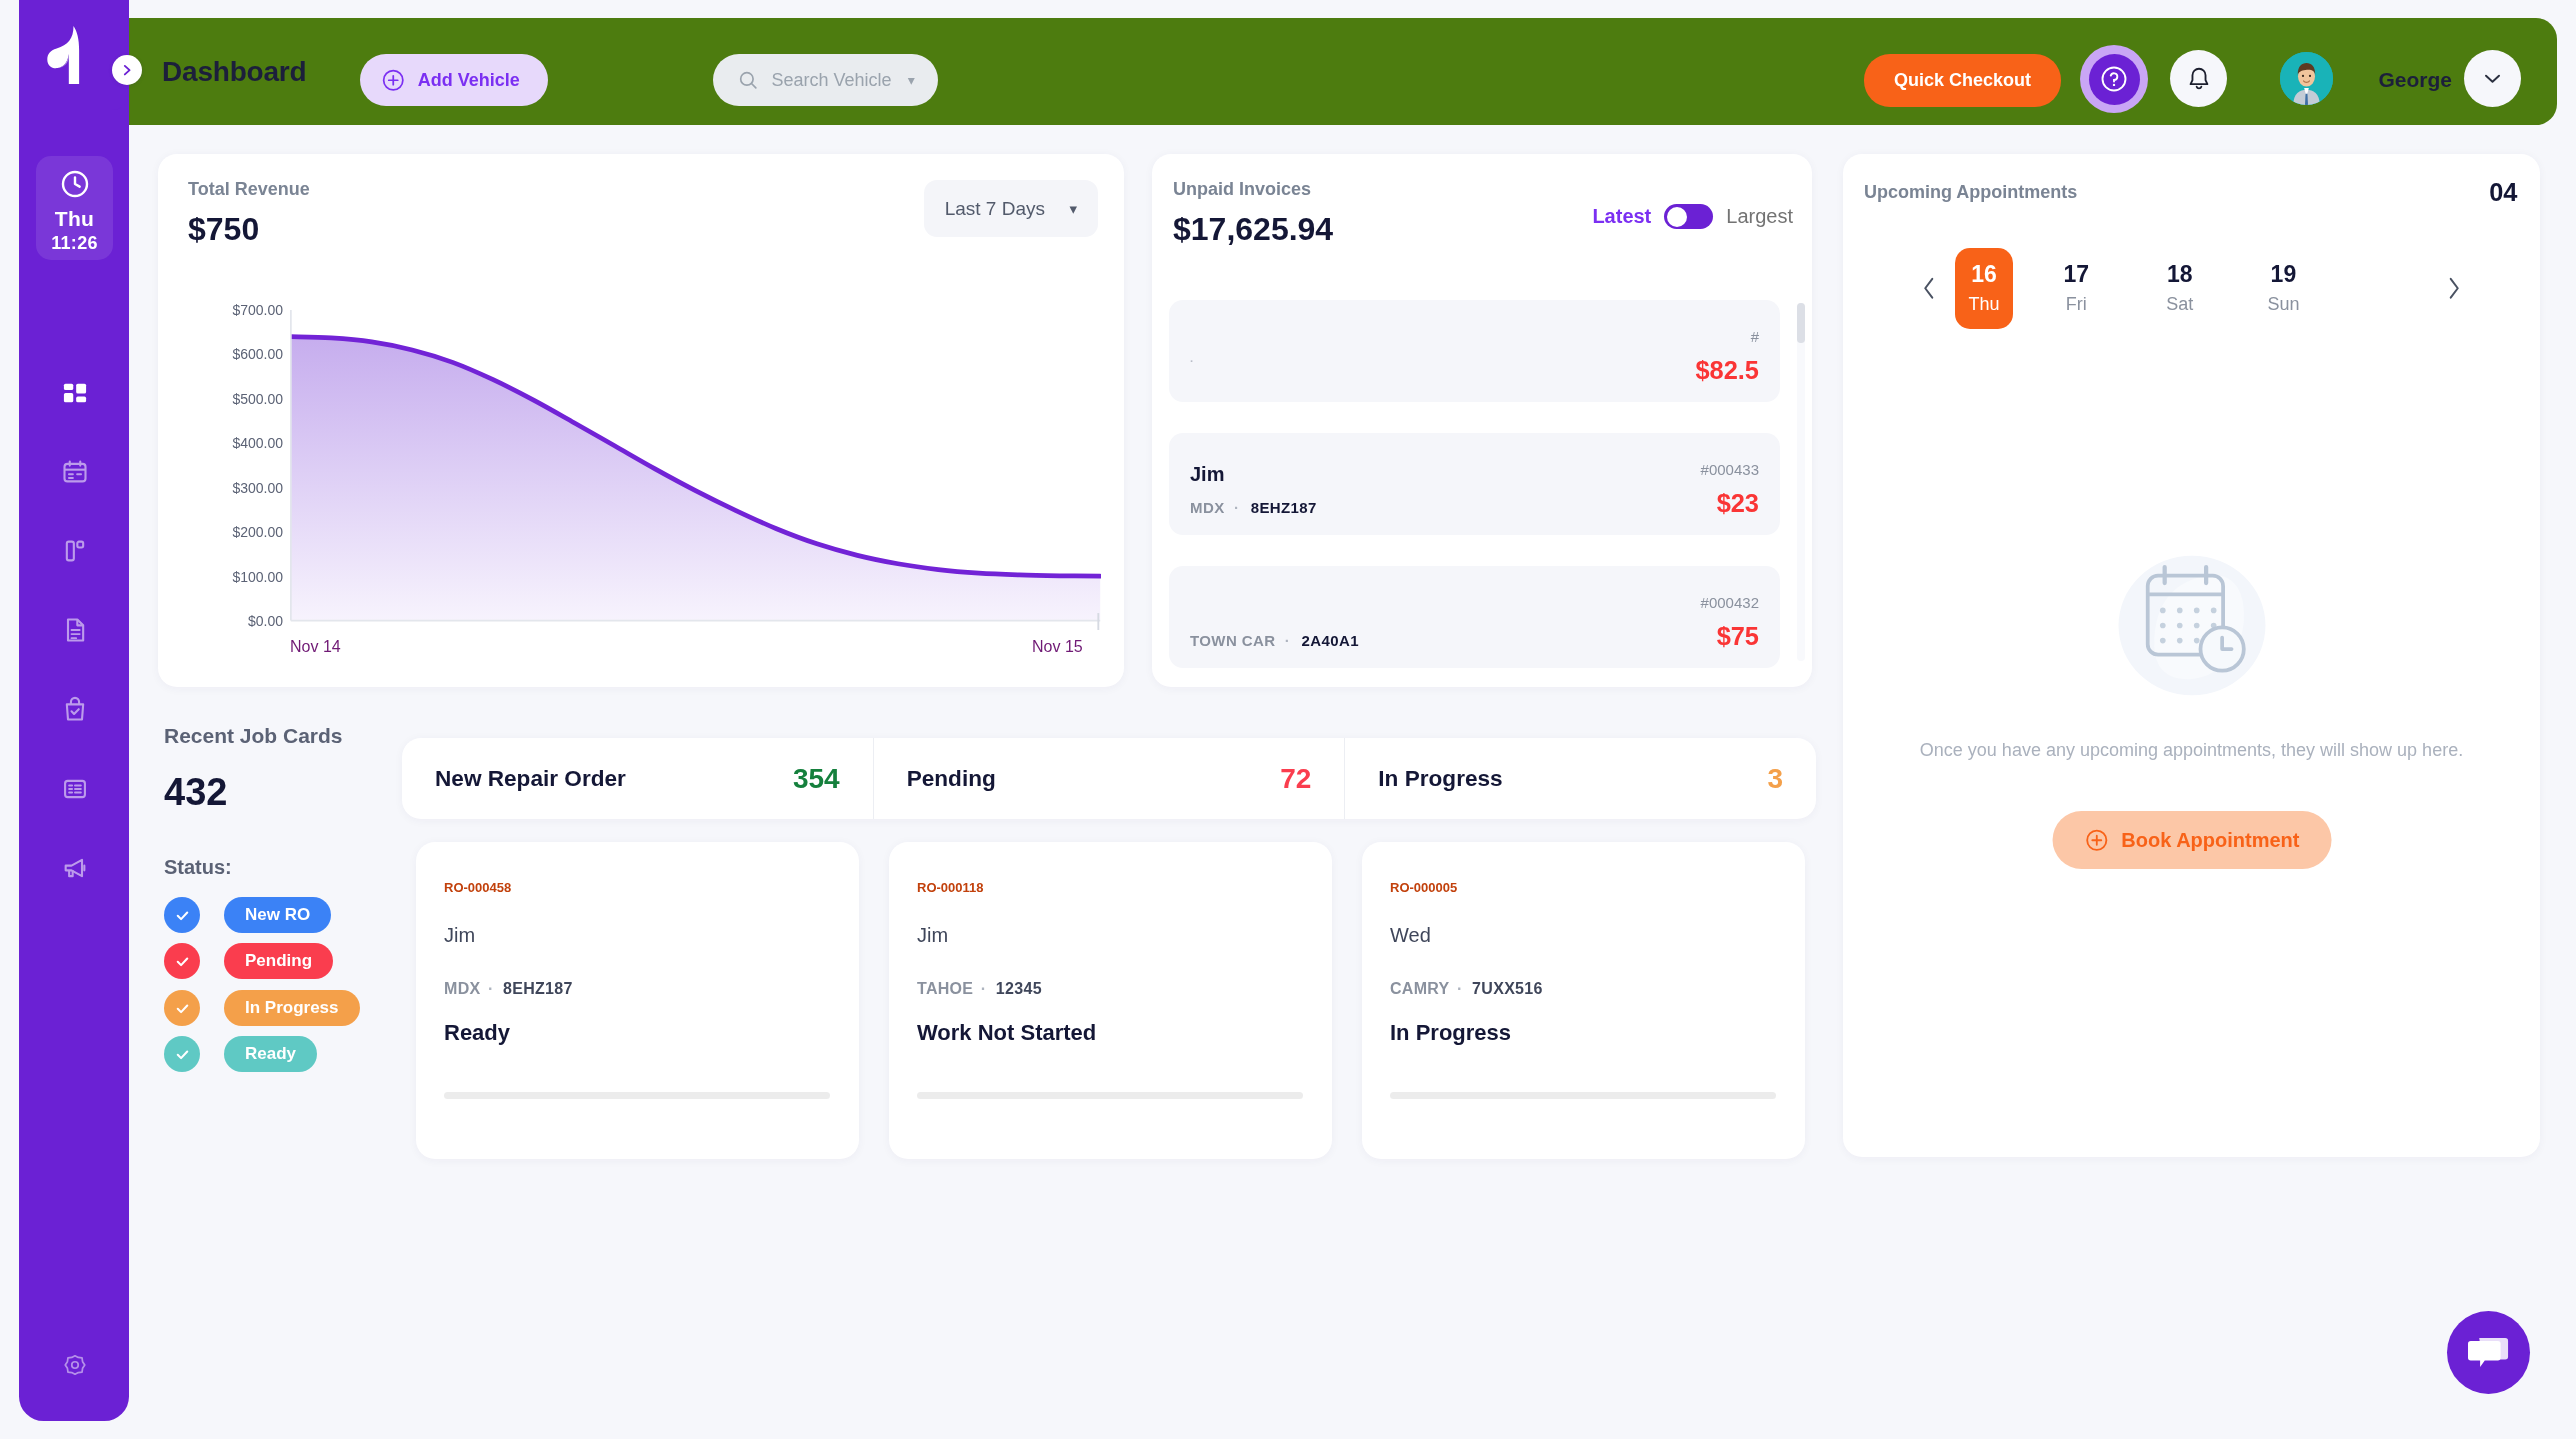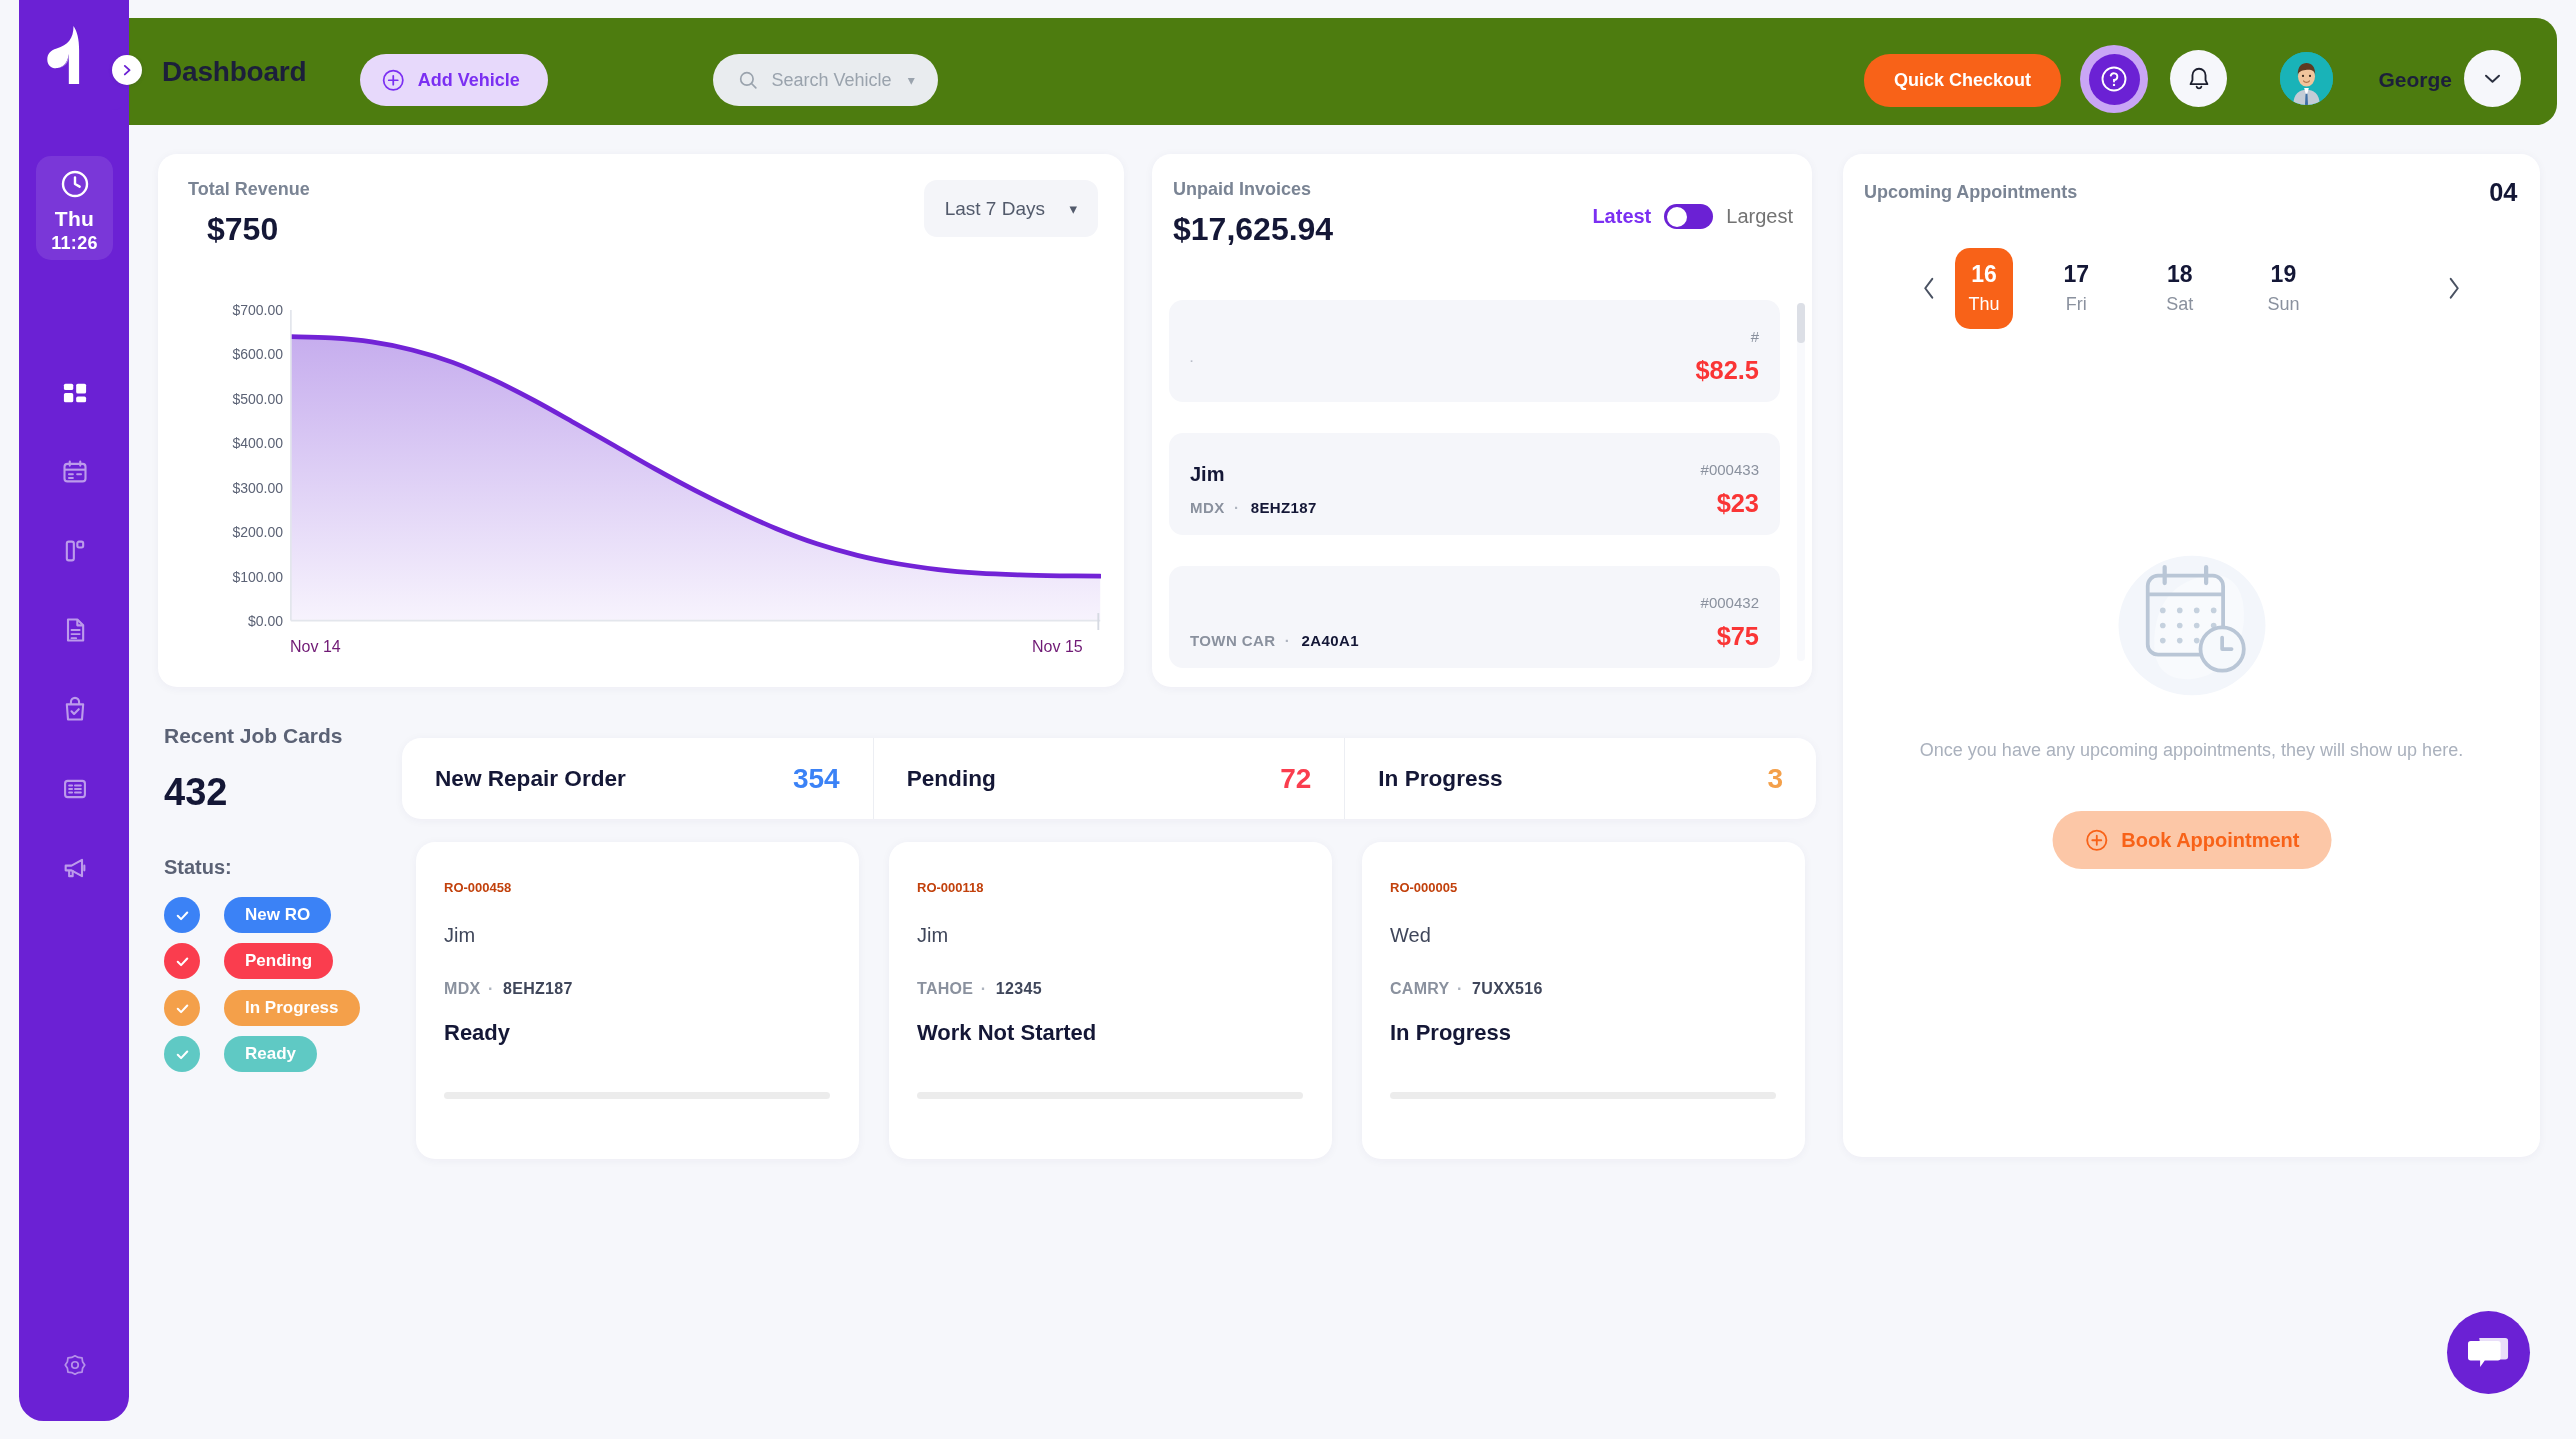--- a/index.html
+++ b/index.html
@@ -138,21 +138,21 @@
 
   
   .card {
     position: absolute; background: #ffffff; border-radius: 19px;
     box-shadow: 0 1.9px 9.4px rgba(40,30,90,.045);
   }
 
   
   #revenue-card { left: 158px; top: 154px; width: 966px; height: 533px; }
   #rev-title { position: absolute; left: 30px; top: 25.4px; font-size: 18px; color: #7a8494; font-weight: bold; }
-  #rev-amount { position: absolute; left: 30px; top: 57px; font-size: 32px; font-weight: bold; color: #141736; margin-left: 19px; }
+  #rev-amount { position: absolute; left: 30px; top: 57px; font-size: 32px; font-weight: bold; color: #141736; }
   #rev-range {
     position: absolute; right: 26px; top: 26px;
     height: 57px; padding: 0 21px;
     background: #f4f5f9; border-radius: 13px;
     display: flex; align-items: center; gap: 24.5px;
     font-size: 19px; color: #525a6b; cursor: pointer; border: none;
   }
   #rev-range .rr-caret { font-size: 15px; color: #525a6b; }
   #rev-chart { position: absolute; left: 21px; top: 156px; width: 924px; height: 363px; }
   .ylab { position: absolute; right: 0; font-size: 14px; color: #5b6275; text-align: left;
@@ -608,21 +608,21 @@
           <path d="M6 12.4 L10.2 16.6 L18 8.2" fill="none" stroke="#ffffff" stroke-width="2.6" stroke-linecap="round" stroke-linejoin="round"></path>
         </svg>
       </div>
       <div class="status-pill" style="background: rgb(95, 201, 196);">Ready</div>
     </div>
   </div>
 
 <div class="card" id="stats-card">
     <div class="stat-cell">
       <div class="stat-label">New Repair Order</div>
-      <div class="stat-value" style="color: #3b82f6;">354</div>
+      <div class="stat-value" style="color: #15803d;">354</div>
     </div>
     <div class="stat-cell">
       <div class="stat-label">Pending</div>
       <div class="stat-value" style="color: rgb(250, 61, 78);">72</div>
     </div>
     <div class="stat-cell">
       <div class="stat-label">In Progress</div>
       <div class="stat-value" style="color: rgb(244, 160, 74);">3</div>
     </div>
   </div>

